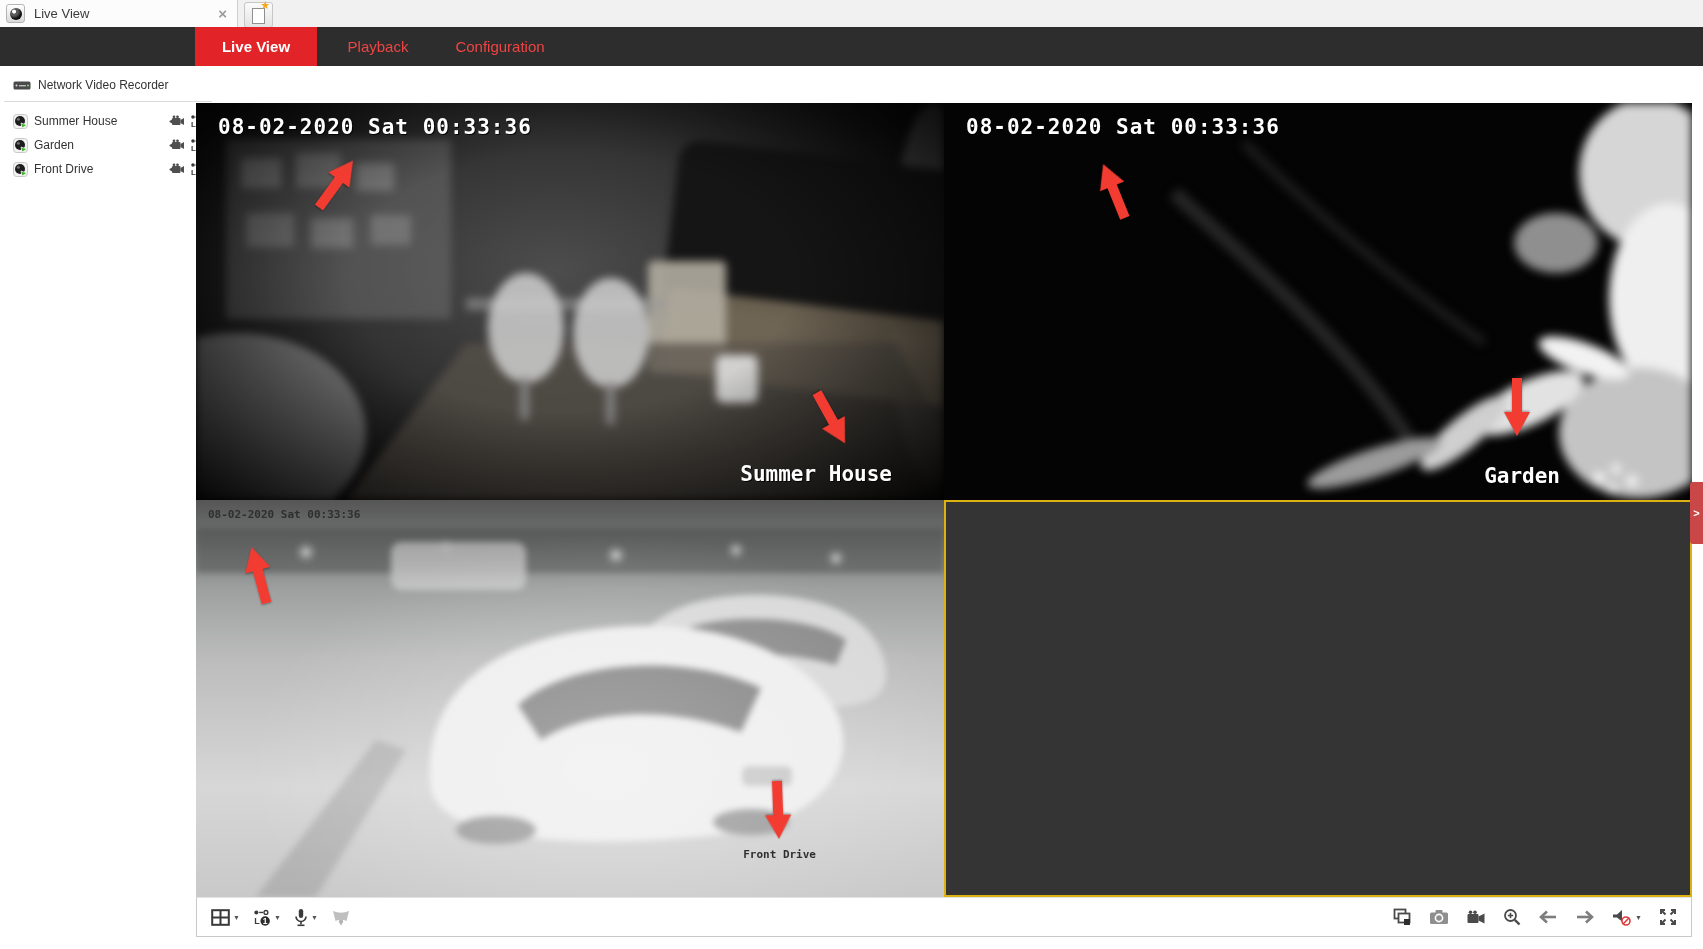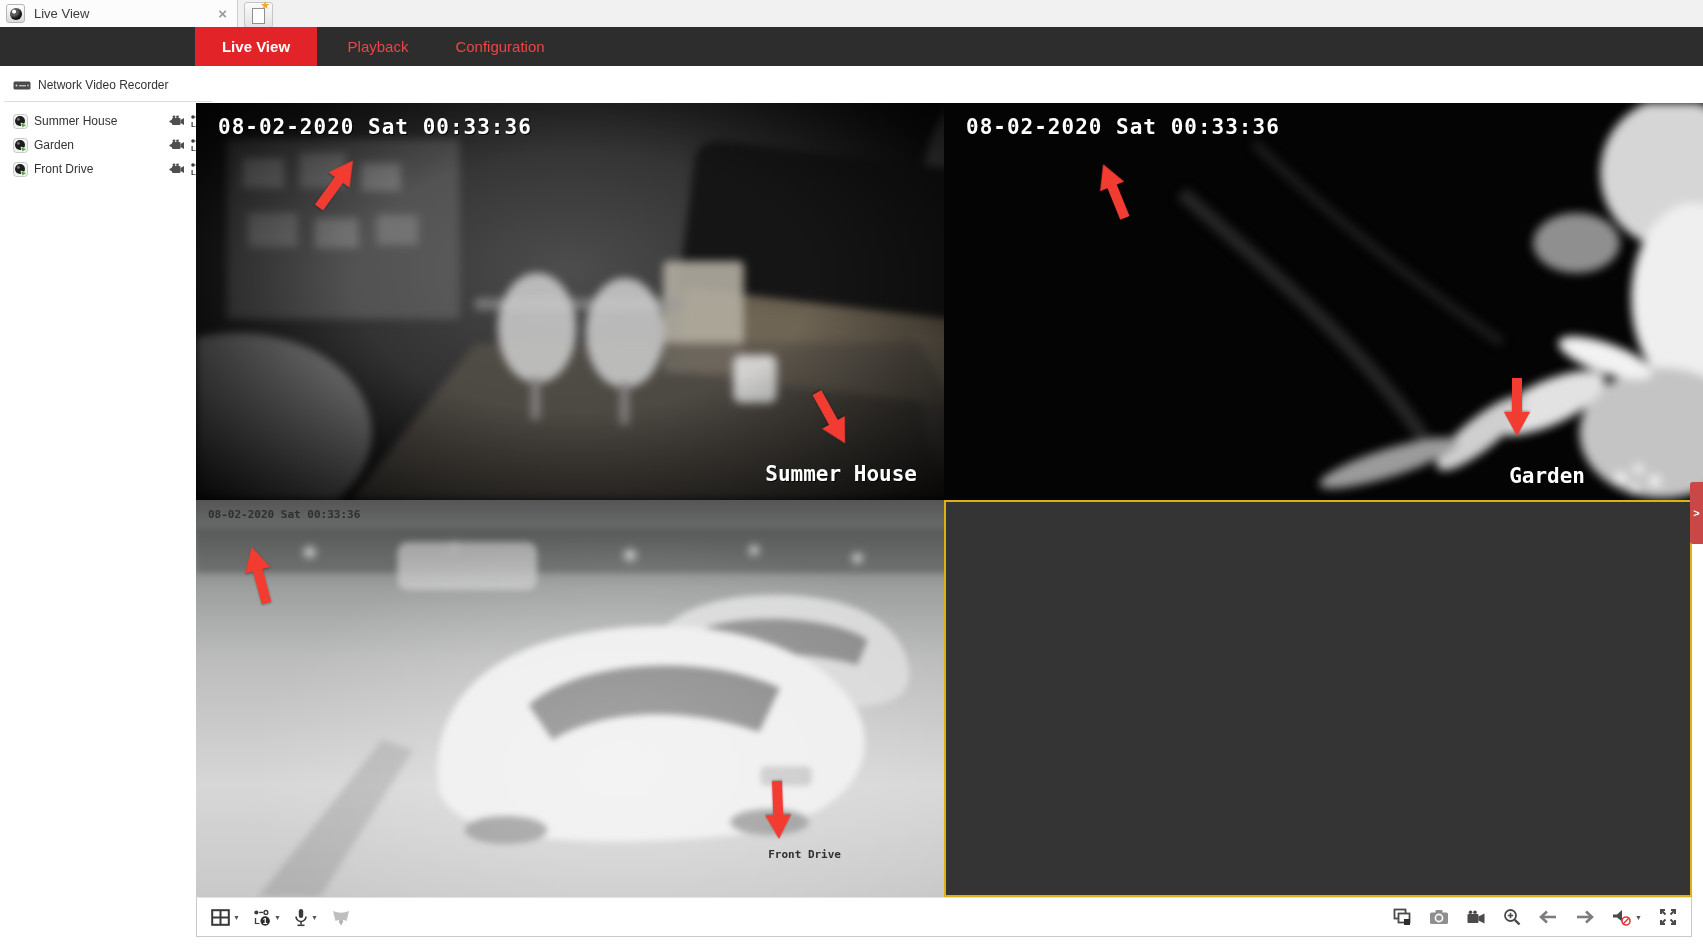--- a/index.html
+++ b/index.html
@@ -33,21 +33,21 @@
   .sidebar{position:absolute;left:0;top:66px;width:216px;bottom:0;background:#fff;font-size:12px;color:#333;}
   .dev-row{display:flex;align-items:center;gap:7px;padding:12px 0 9px 13px;cursor:pointer;}
   .divider{height:1px;background:#dcdcdc;margin:0 4px 7px 4px;}
   .cam-row{display:flex;align-items:center;gap:6px;height:22px;padding:1px 10px 1px 13px;cursor:pointer;}
   .cam-name{white-space:nowrap;}
   .cam-acts{margin-left:auto;display:flex;align-items:center;gap:5px;}
   .micon{display:inline-flex;align-items:center;justify-content:center;}
 
   
   .grid{position:absolute;left:196px;top:103px;width:1496px;height:794px;background:#000;}
-  .pane{position:absolute;overflow:hidden;cursor:pointer;padding-left:25px;}
+  .pane{position:absolute;overflow:hidden;cursor:pointer;}
   .p1{left:0;top:0;width:748px;height:397px;
       background:radial-gradient(ellipse at 48% 42%, #4d4d4d, #2f2f2f 45%, #0d0d0d 78%, #000 100%);}
   .p2{left:748px;top:0;width:748px;height:397px;background:#040404;}
   .p3{left:0;top:397px;width:748px;height:397px;
       background:linear-gradient(180deg,#6e6e6e,#8f9292 14%,#bcbcbc 40%,#d7d7d7 72%,#c9c9c9 100%);}
   .p4{left:748px;top:397px;width:748px;height:397px;box-sizing:border-box;
       background:var(--empty);border:2px solid var(--sel-border);}
   .scene{position:absolute;left:0;top:0;width:100%;height:100%;}
   .blur3{filter:blur(3px);} .blur4{filter:blur(4px);} .blur5{filter:blur(5px);}
   .vignette{position:absolute;inset:0;

